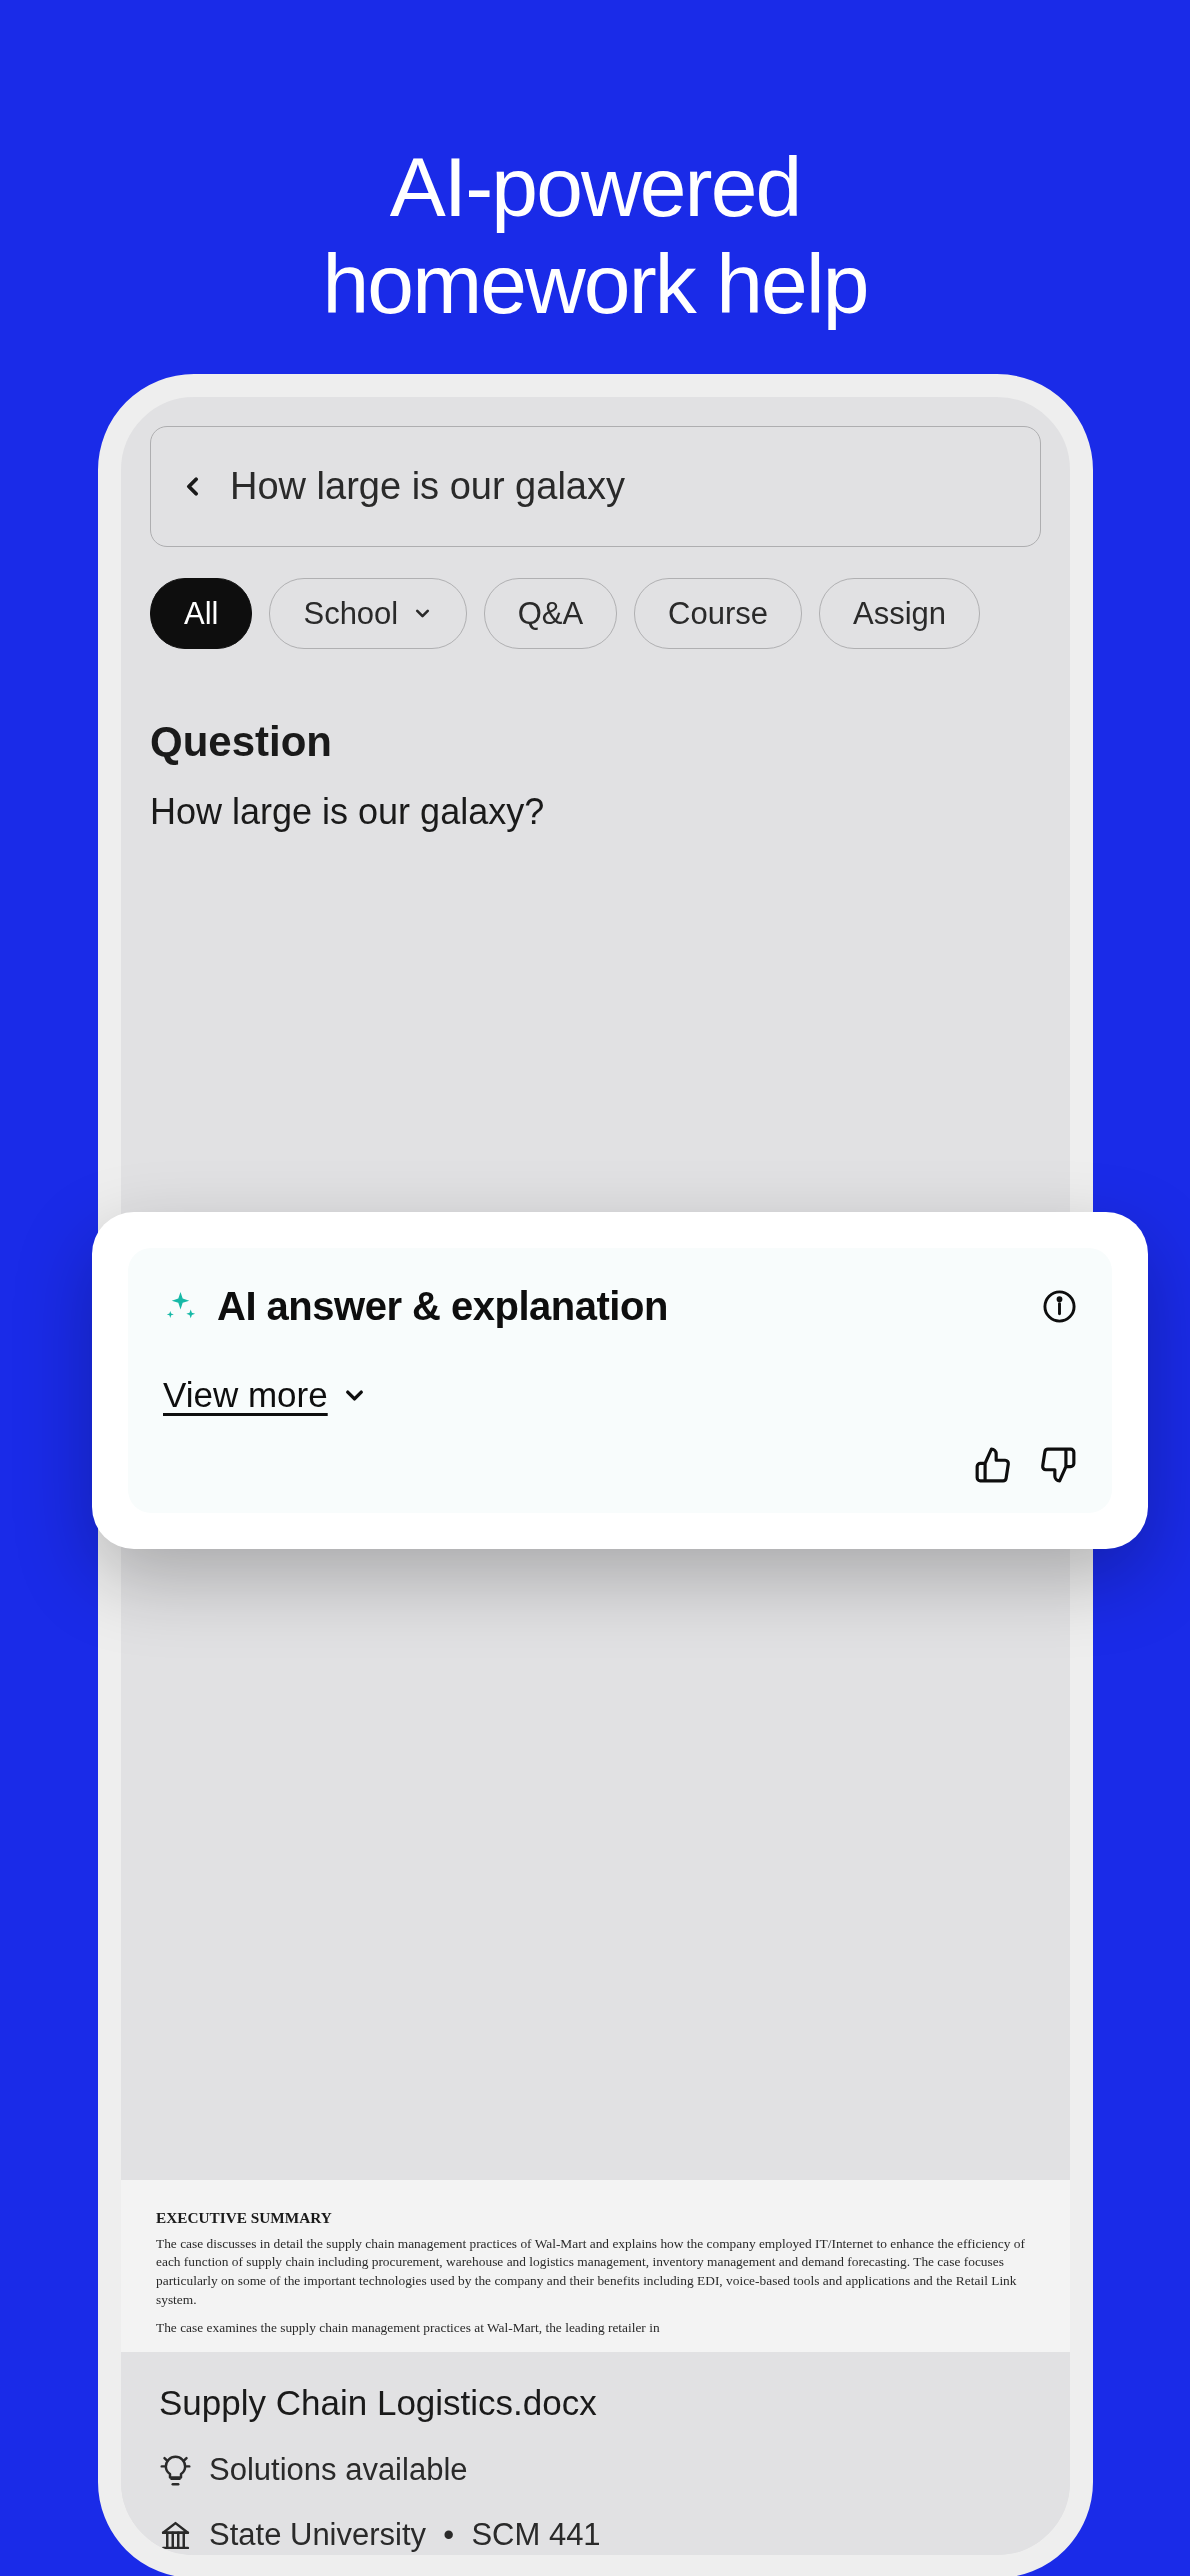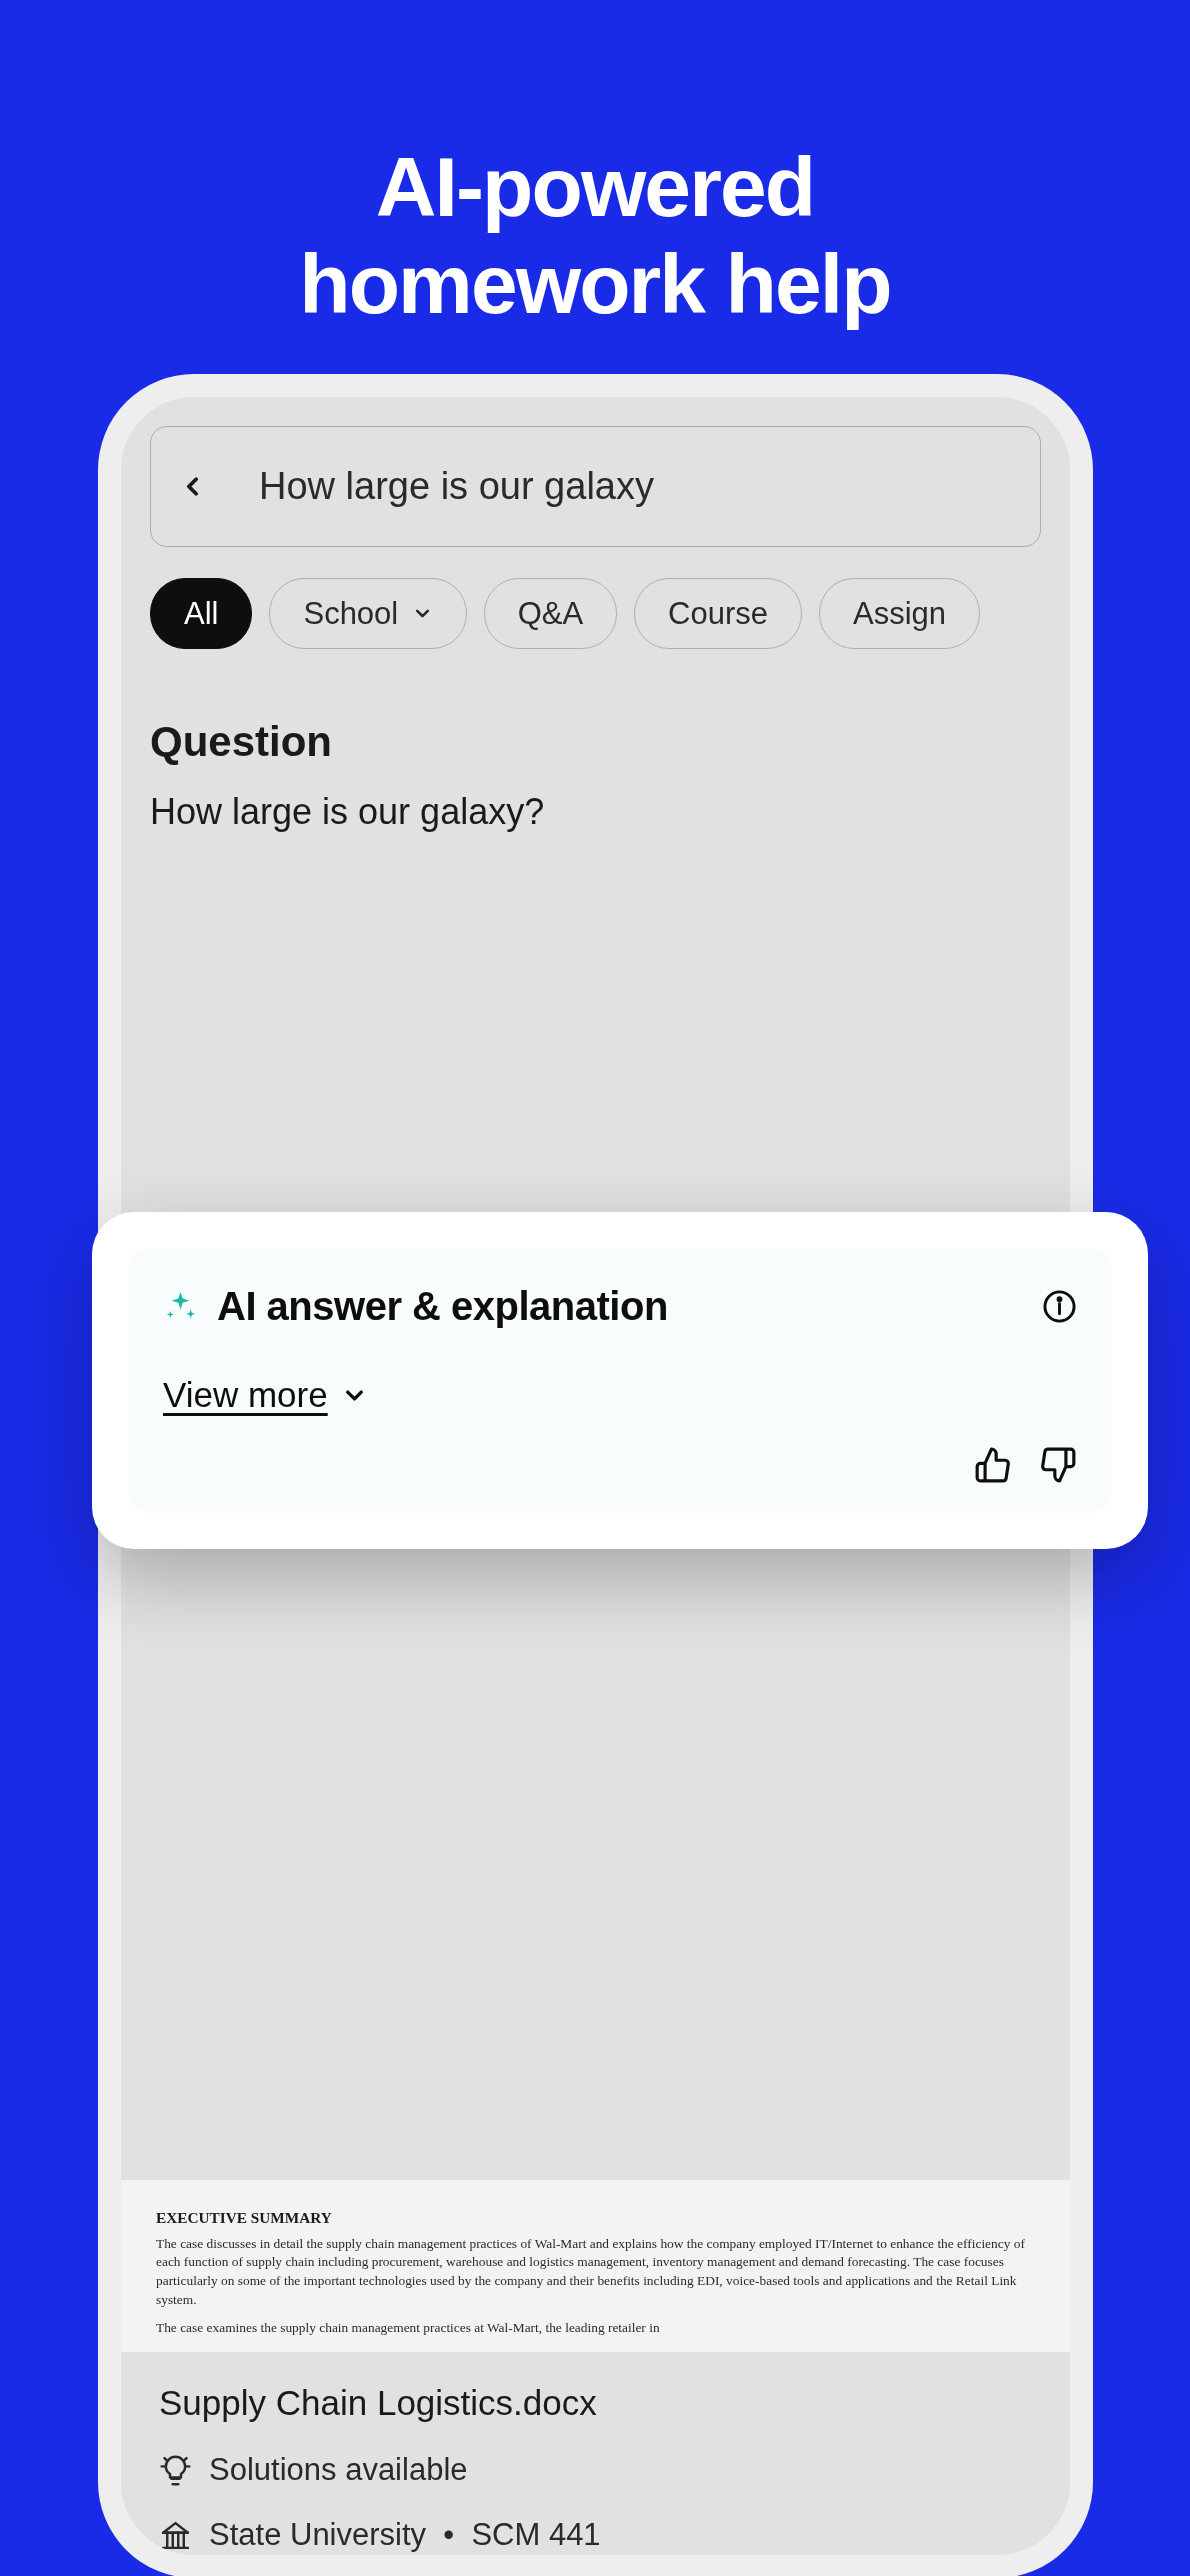--- a/index.html
+++ b/index.html
@@ -11,21 +11,21 @@
       font-family: -apple-system, BlinkMacSystemFont, 'Segoe UI', Helvetica, Arial, sans-serif;
       background: #1a2be8;
       width: 1190px;
       height: 2576px;
       position: relative;
       overflow: hidden;
     }
     .headline {
       color: #ffffff;
       font-size: 84px;
-      font-weight: 700;
+      font-weight: 400;
       text-align: center;
       line-height: 1.15;
       letter-spacing: -1.9px;
       padding-top: 139px;
     }
     .phone-frame {
       position: absolute;
       top: 374px;
       left: 98px;
       width: 995px;
@@ -46,21 +46,20 @@
       gap: 23px;
     }
     .back-icon {
       width: 29px;
       height: 29px;
       flex-shrink: 0;
     }
     .search-text {
       font-size: 38px;
       color: #2a2a2a;
-      margin-left: 29px;
     }
     .filter-row {
       display: flex;
       gap: 17px;
       margin-top: 31px;
       overflow: hidden;
       white-space: nowrap;
     }
     .filter-chip {
       height: 71px;

